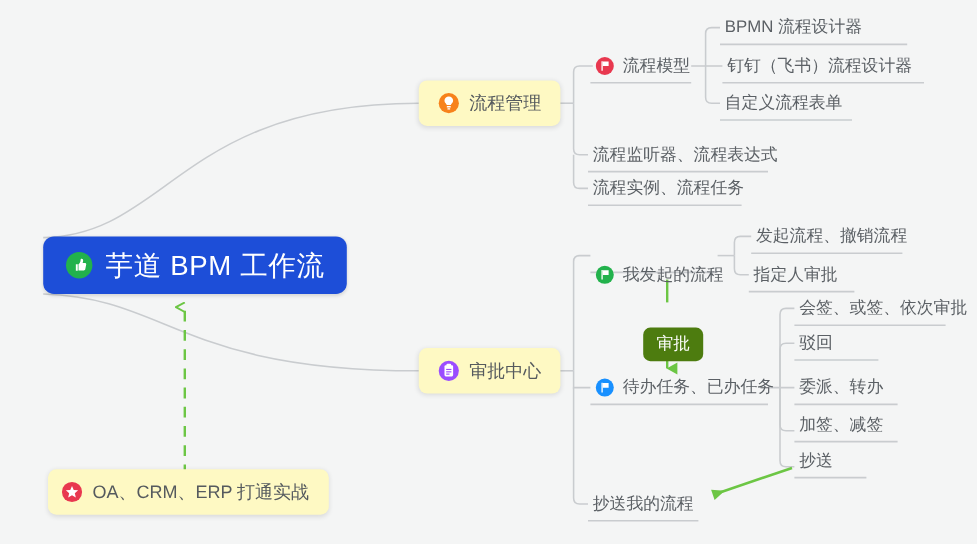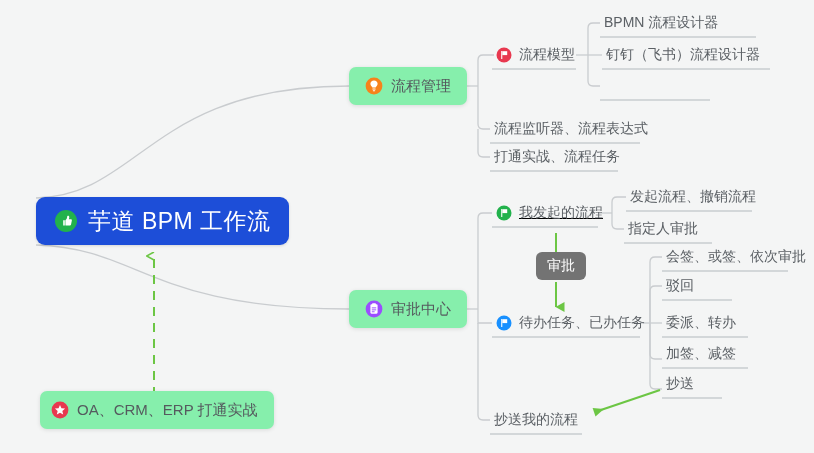--- a/index.html
+++ b/index.html
@@ -41,21 +41,21 @@
   }
   .root .label {
     color: #ffffff;
     font-size: 23px;
     letter-spacing: 0.5px;
   }
   .root .ic { margin-right: 10px; }
 
   
   .card {
-    background: #86efac;
+    background: #fef9c3;
     border-radius: 7px;
     padding: 0 16px;
     height: 38px;
     box-shadow: 0 1px 4px rgba(0,0,0,0.11);
   }
   .card .label {
     color: #555a5e;
     font-size: 15px;
   }
   .card .ic { margin-right: 8px; }
@@ -67,25 +67,26 @@
     align-items: center;
   }
   .leaf .label {
     color: #5b6065;
     font-size: 14px;
   }
   .leaf .ic { margin-right: 7px; }
 
   
   .tag {
-    background: #737373;
+    background: #4d7c0f;
     border-radius: 6px;
     height: 28px;
     padding: 0 11px;
     justify-content: flex-end;
+    margin-top: 21px;
   }
   .tag .label {
     color: #ffffff;
     font-size: 14px;
   }
 
   
   .ic {
     display: inline-flex;
     align-items: center;
@@ -206,44 +207,47 @@
   </div>
 
   <div class="node leaf" style="left:600px; top:9px;">
     <span class="label">BPMN 流程设计器</span>
   </div>
 
   <div class="node leaf" style="left:602px; top:41px;text-align:center;">
     <span class="label">钉钉（飞书）流程设计器</span>
   </div>
 
+  <div class="node leaf" style="left:600px; top:72px;">
+    <span class="label">自定义流程表单</span>
+  </div>
 
   <div class="node leaf" style="left:490px; top:115px;">
     <span class="label">流程监听器、流程表达式</span>
   </div>
 
   <div class="node leaf" style="left:490px; top:143px;">
-    <span class="label">打通实战、流程任务</span>
+    <span class="label">流程实例、流程任务</span>
   </div>
 
   <div class="node card" style="left:349px; top:290px;">
     <span class="ic">
       <svg width="18" height="18" viewBox="0 0 18 18">
         <circle cx="9" cy="9" r="8.4" fill="#9b4dff"></circle>
         <rect x="5.4" y="4.3" width="7.2" height="9.4" rx="1.1" fill="#fff"></rect>
         <rect x="7" y="3.2" width="4" height="2" rx="0.9" fill="#fff"></rect>
         <rect x="6.8" y="7.4" width="4.4" height="0.95" fill="#9b4dff"></rect>
         <rect x="6.8" y="9.4" width="4.4" height="0.95" fill="#9b4dff"></rect>
         <rect x="6.8" y="11.3" width="2.8" height="0.95" fill="#9b4dff"></rect>
       </svg>
     </span>
     <span class="label">审批中心</span>
   </div>
 
-  <div class="node leaf" style="left:492px; top:199px;text-decoration:underline;">
+  <div class="node leaf" style="left:492px; top:215px;">
     <span class="ic">
       <svg width="16" height="16" viewBox="0 0 16 16">
         <circle cx="8" cy="8" r="7.5" fill="#22b24c"></circle>
         <path d="M5.2 4 h1.1 v8 H5.2 z" fill="#fff"></path>
         <path d="M6.3 4.2 h4.9 v3.9 H6.3 z" fill="#fff"></path>
       </svg>
     </span>
     <span class="label">我发起的流程</span>
   </div>
 

